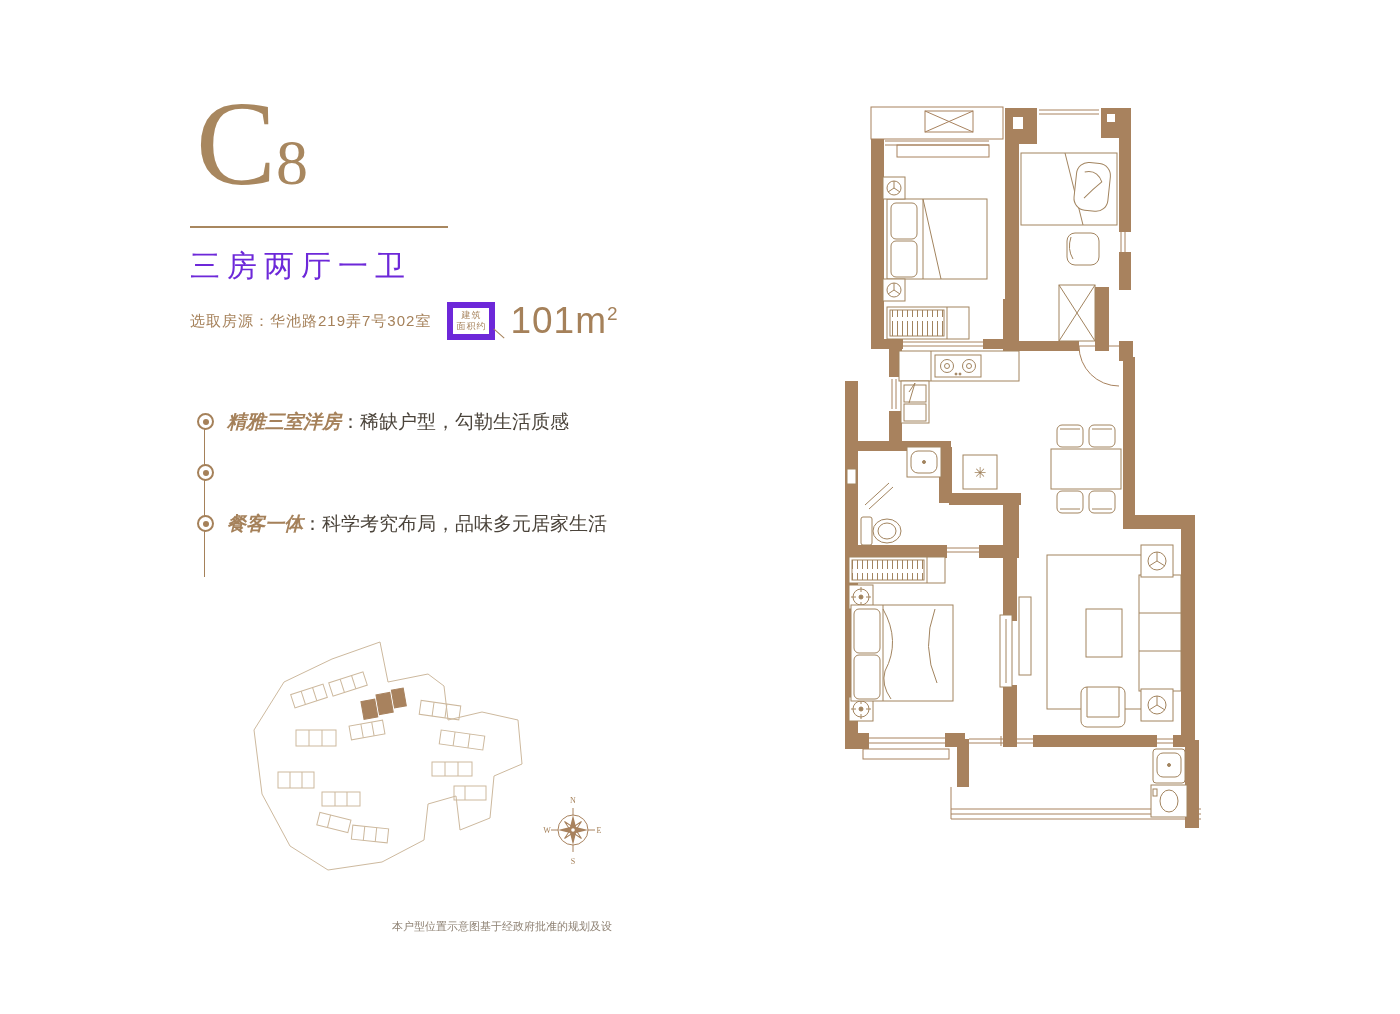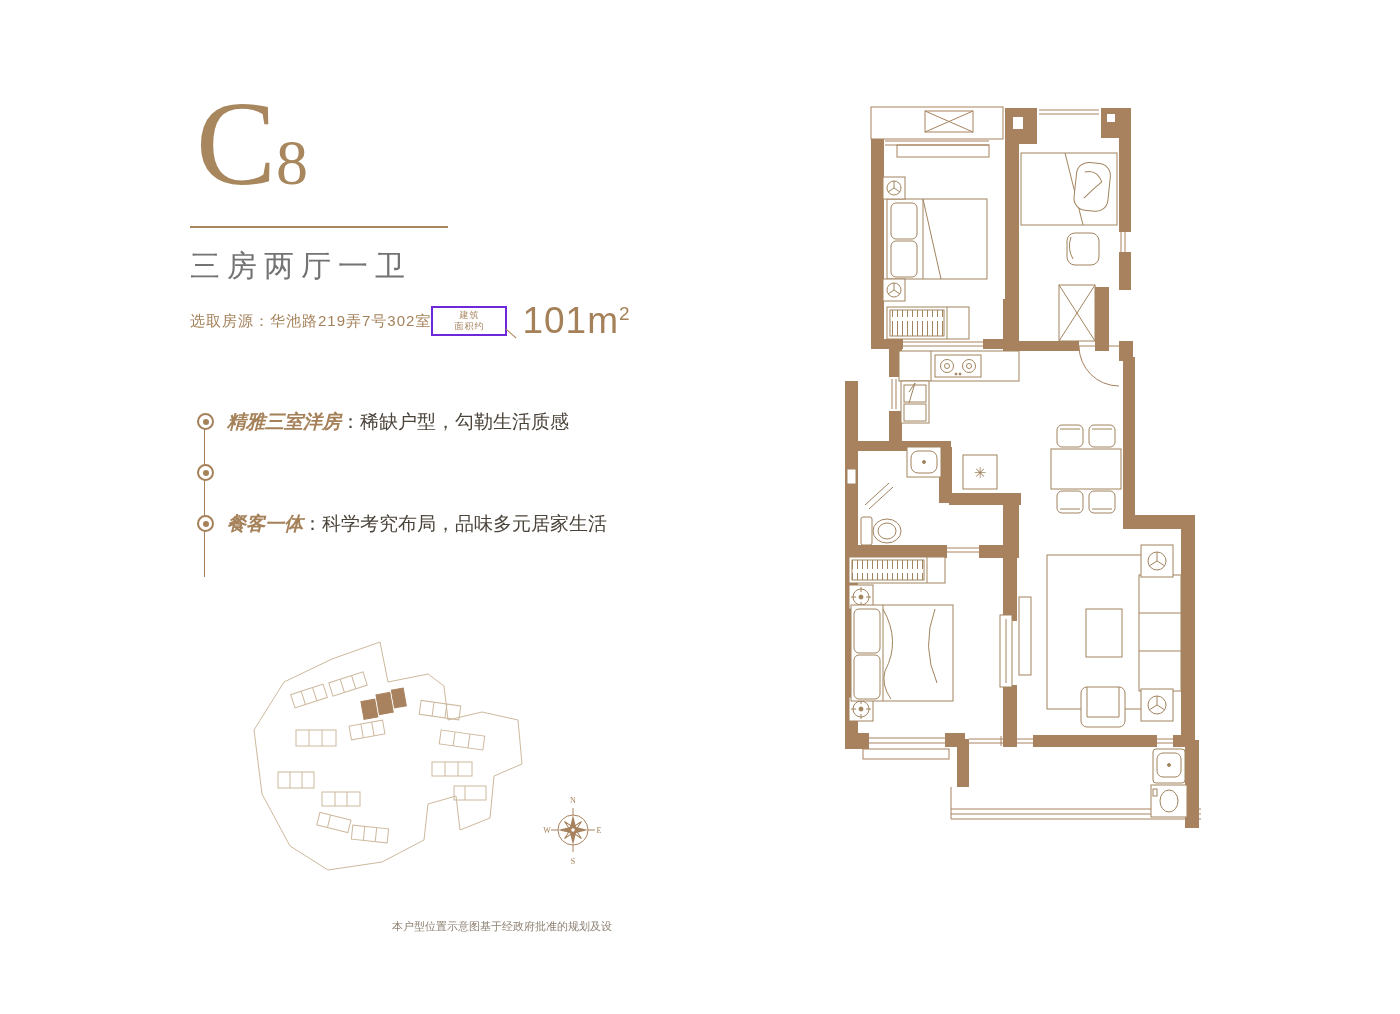--- a/index.html
+++ b/index.html
@@ -4,24 +4,24 @@
 <style>
   html,body{margin:0;padding:0;background:#fff;}
   .page{position:relative;width:1400px;height:940px;background:#ffffff;overflow:hidden;
         font-family:"Liberation Sans","DejaVu Sans",sans-serif;}
   
   .c8{position:absolute;left:196px;top:84px;color:#a8875f;
       font-family:"Liberation Serif","DejaVu Serif",serif;line-height:1;}
   .c8 .big{font-size:120px;}
   .c8 .small{font-size:64px;}
   .underline{position:absolute;left:190px;top:226px;width:258px;height:2px;background:#a8875f;}
-  .htype{position:absolute;left:190px;top:246px;font-size:30px;letter-spacing:7px;color:#737373;}
+  .htype{position:absolute;left:190px;top:246px;font-size:30px;letter-spacing:7px;color:#6d28d9;}
   .source-row{position:absolute;left:190px;top:300px;display:flex;align-items:center;color:#a5815a;}
   .source-text{font-size:15px;letter-spacing:1px;}
-  .badge{border:2px solid #6d28d9;padding:2px 21px;text-align:center;flex:none;}
+  .badge{margin-left:16px;border:6px solid #6d28d9;padding:2px 3px;text-align:center;flex:none;}
   .badge div{font-size:9px;line-height:1.2;letter-spacing:1px;}
   .badge-slash{display:inline-block;width:14px;height:1px;background:#a5815a;
                transform:rotate(42deg);margin:24px 0 0 -3px;flex:none;}
   .area{font-size:37px;margin-left:4px;letter-spacing:1px;}
   .area sup{font-size:19px;}
   
   .features{position:absolute;left:197px;top:407px;width:480px;}
   .features .vline{position:absolute;left:7px;top:16px;height:154px;width:1px;background:#a5815a;}
   .feature{position:relative;display:flex;align-items:center;height:29px;margin-bottom:22px;}
   .marker{width:13px;height:13px;border:2px solid #a5815a;border-radius:50%;

